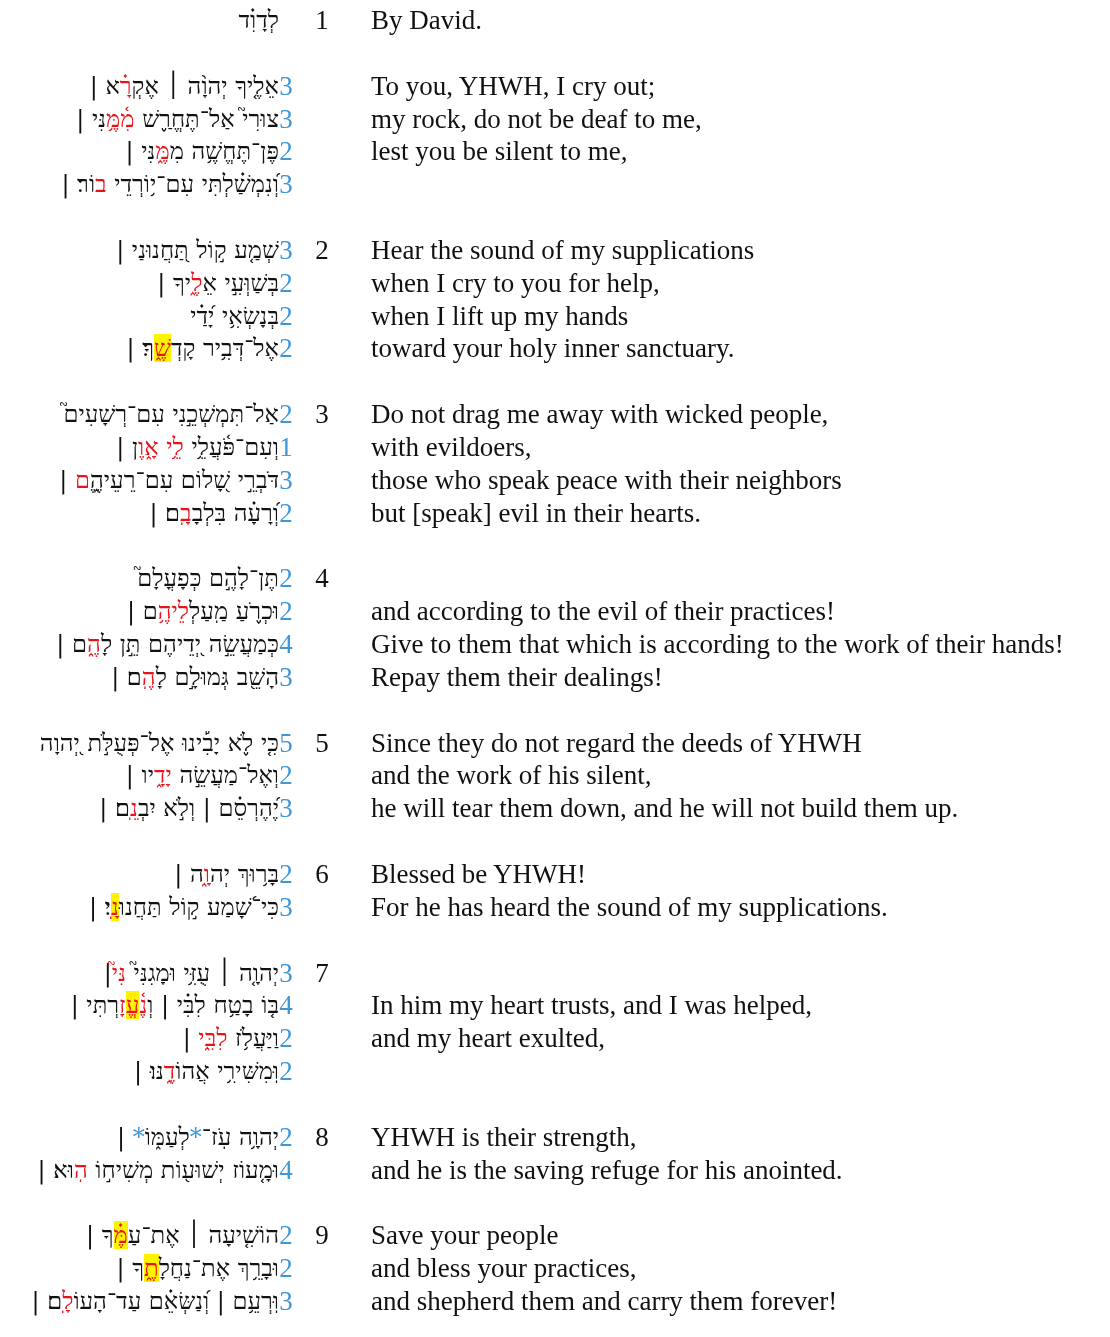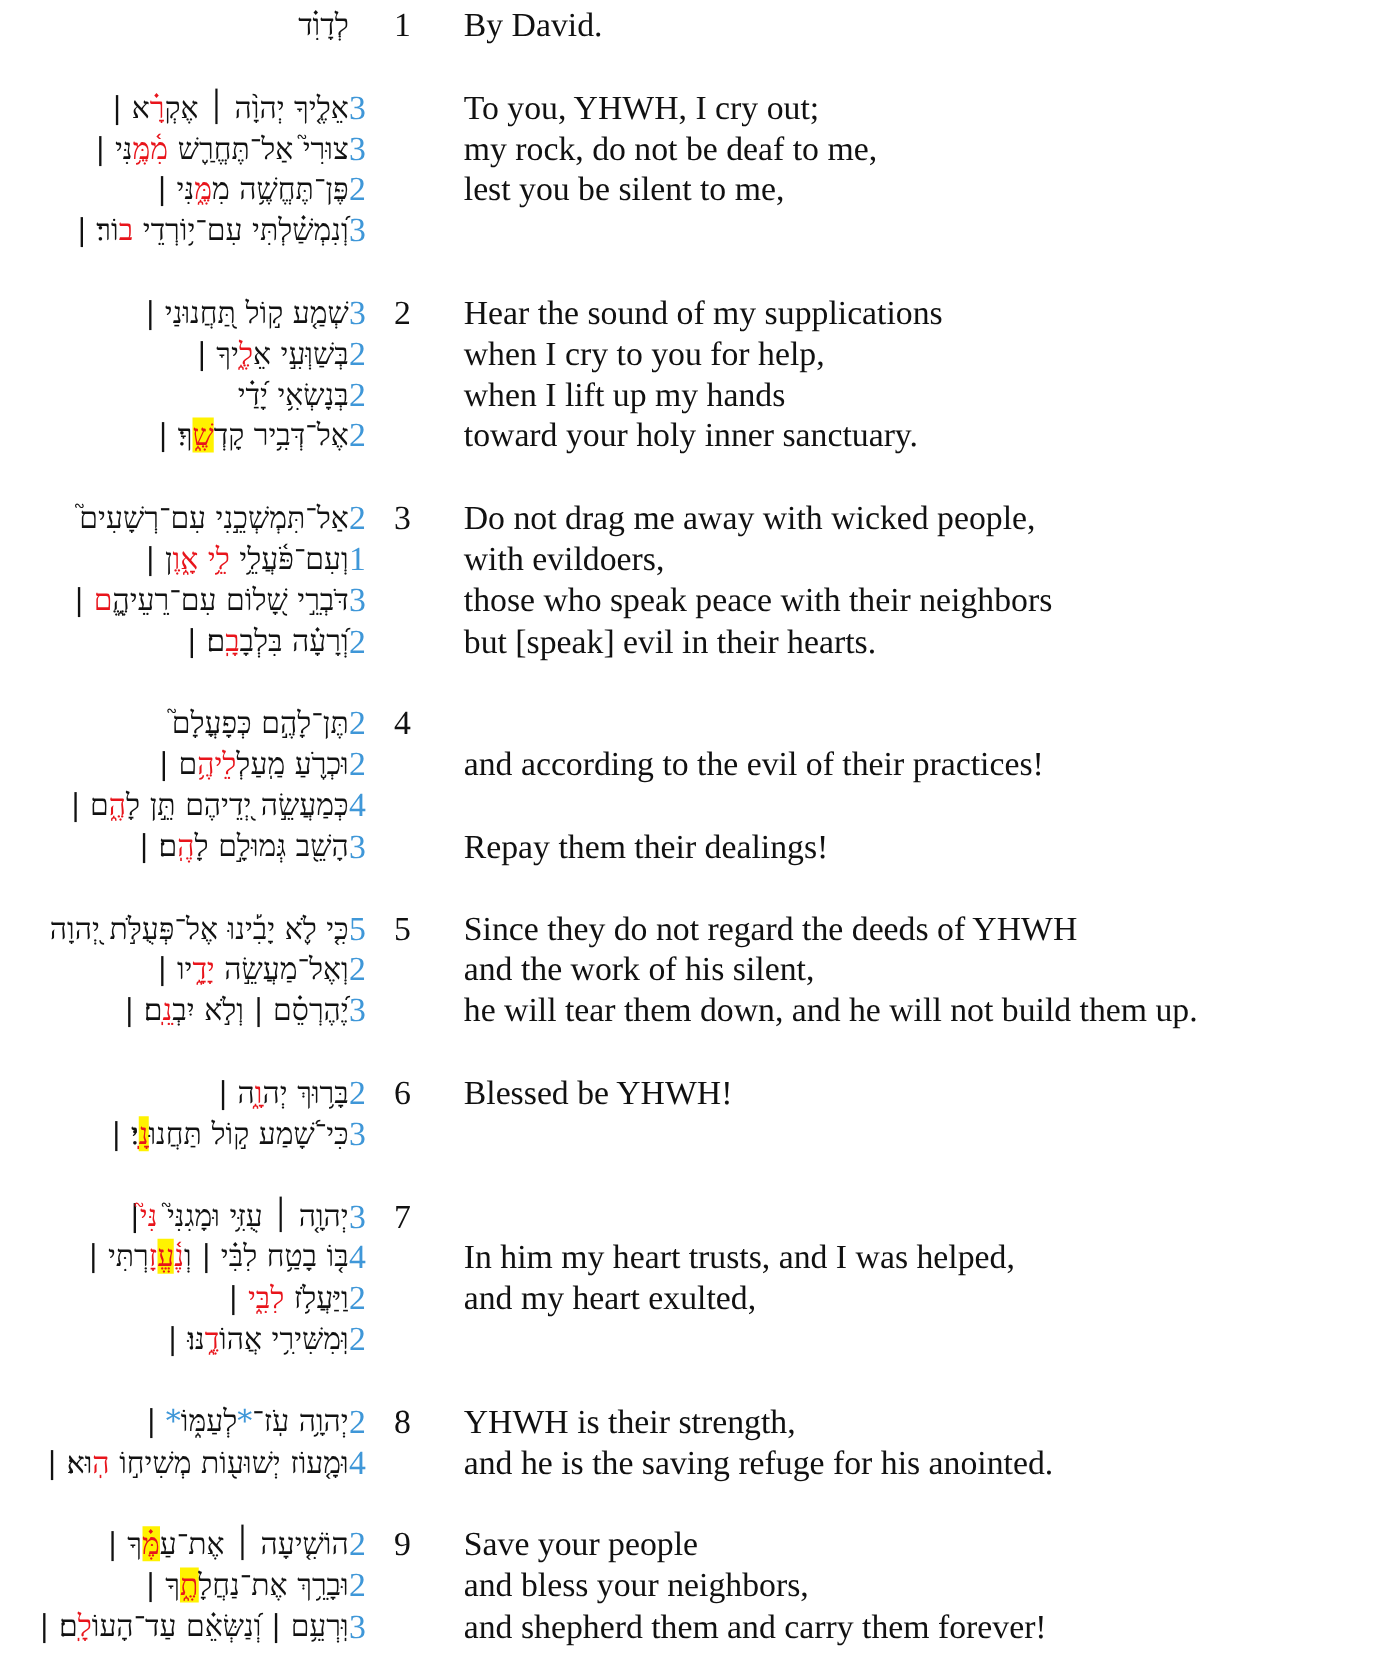--- a/index.html
+++ b/index.html
@@ -103,20 +103,21 @@
         <span class="vnum">4</span>
       </div>
       <div class="line">
         <span class="heb"><span>וּכְרֹ֪עַ מַֽעַלְ</span><span class="red">לֵיהֶ֥</span><span>ם |</span></span>
         <span class="count">2</span>
         <span class="eng">and according to the evil of their practices!</span>
       </div>
       <div class="line">
         <span class="heb"><span>כְּמַעֲשֵׂ֣ה יְ֭דֵיהֶם תֵּ֣ן לָ</span><span class="red">הֶ֑</span><span>ם |</span></span>
         <span class="count">4</span>
+        <span class="eng">Give to them that which is according to the work of their hands!</span>
       </div>
       <div class="line">
         <span class="heb"><span>הָשֵׁ֖ב גְּמוּלָ֣ם לָ</span><span class="red">הֶֽ</span><span>ם׃ |</span></span>
         <span class="count">3</span>
         <span class="eng">Repay them their dealings!</span>
       </div>
     </div>
     <div class="stanza">
       <div class="line">
         <span class="heb"><span>כִּ֤י לֹ֪א יָבִ֡ינוּ אֶל־פְּעֻלֹּ֣ת יְ֭הוָה</span></span>
@@ -138,20 +139,21 @@
     <div class="stanza">
       <div class="line">
         <span class="heb"><span>בָּר֥וּךְ יְה</span><span class="red">וָ֑</span><span>ה |</span></span>
         <span class="count">2</span>
         <span class="vnum">6</span>
         <span class="eng">Blessed be YHWH!</span>
       </div>
       <div class="line">
         <span class="heb"><span>כִּי־שָׁ֝מַע ק֣וֹל תַּחֲנוּ</span><span class="hl">נָֽ</span><span>י׃ |</span></span>
         <span class="count">3</span>
+        <span class="eng">For he has heard the sound of my supplications.</span>
       </div>
     </div>
     <div class="stanza">
       <div class="line">
         <span class="heb"><span>יְהוָ֤ה ׀ עֻזִּ֥י וּמָגִנִּי֮ </span><span class="red">נִּי֮</span><span>|</span></span>
         <span class="count">3</span>
         <span class="vnum">7</span>
       </div>
       <div class="line">
         <span class="heb"><span>בּ֤וֹ בָטַ֥ח לִבִּ֗י | וְ</span><span class="red">נֶ֫</span><span class="hl">עֱ</span><span class="red">זָ</span><span>רְתִּי |</span></span>
@@ -184,21 +186,21 @@
     <div class="stanza">
       <div class="line">
         <span class="heb"><span>הוֹשִׁ֤יעָה ׀ אֶת־עַ</span><span class="hl">מֶּ֗</span><span>ךָ |</span></span>
         <span class="count">2</span>
         <span class="vnum">9</span>
         <span class="eng">Save your people</span>
       </div>
       <div class="line">
         <span class="heb"><span>וּבָרֵ֥ךְ אֶת־נַחֲלָ</span><span class="hl">תֶ֑</span><span>ךָ |</span></span>
         <span class="count">2</span>
-        <span class="eng">and bless your neighbors,</span>
+        <span class="eng">and bless your practices,</span>
       </div>
       <div class="line">
         <span class="heb"><span>וּֽרְעֵ֥ם | וְ֝נַשְּׂאֵ֗ם עַד־הָעוֹ</span><span class="red">לָֽ</span><span>ם׃ |</span></span>
         <span class="count">3</span>
         <span class="eng">and shepherd them and carry them forever!</span>
       </div>
     </div>
   </div>
 
 </body></html>

